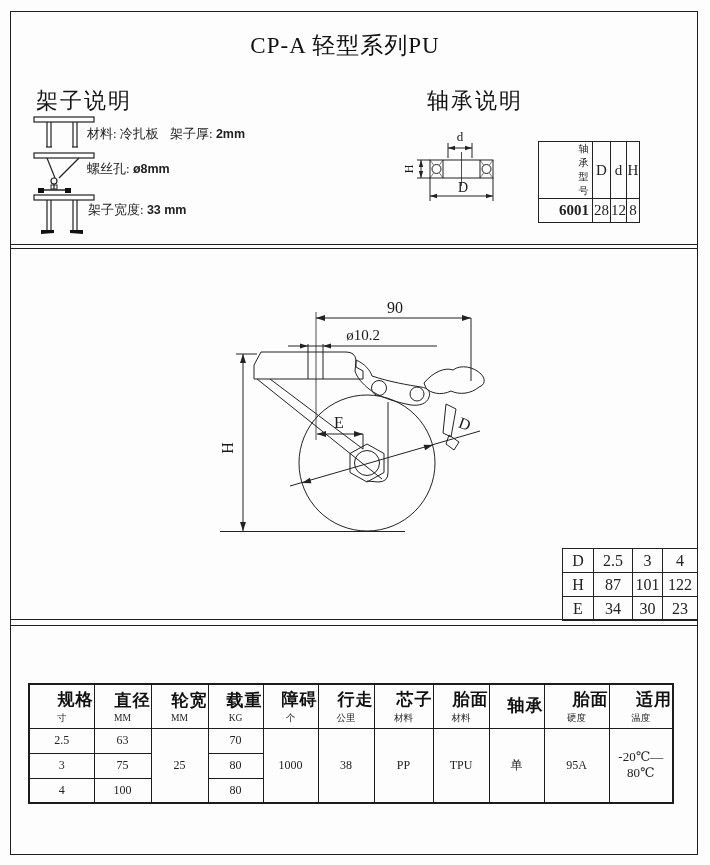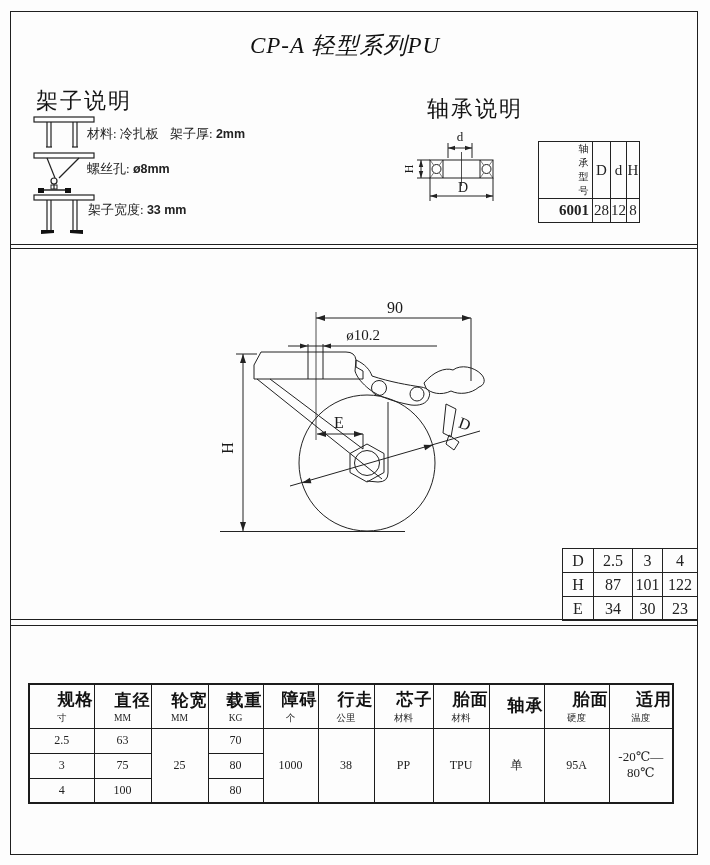--- a/index.html
+++ b/index.html
@@ -1,21 +1,21 @@
 <!DOCTYPE html>
 <html><head>
 <meta charset="utf-8">
 <style>
   * { margin:0; padding:0; box-sizing:border-box; }
   body { background:#ffffff; font-family:"Liberation Serif","DejaVu Serif",serif; color:#1a1a1a; }
   .page { position:relative; width:710px; height:865px; background:#fdfdfd; overflow:hidden; }
   .outer-border { position:absolute; left:10px; top:11px; width:688px; height:844px; border:1.5px solid #1f1f1f; }
   .divider { position:absolute; left:10px; width:688px; height:1px; background:#1f1f1f; }
   .abs { position:absolute; }
-  .title { position:absolute; top:30px; left:0; right:20px; text-align:center; font-size:23px; letter-spacing:1px; color:#111;font-style:italic; }
+  .title { position:absolute; top:30px; left:0; right:20px; text-align:center; font-size:23px; letter-spacing:1px; color:#111; }
   .section-heading { position:absolute; font-size:22px; letter-spacing:2px; color:#141414; }
   .frame-label { position:absolute; font-size:13px; color:#222; white-space:nowrap; }
   .frame-label .val { font-family:"Liberation Sans","DejaVu Sans",sans-serif; font-weight:bold; font-size:12.5px; }
   table { border-collapse:collapse; }
   
   .bearing-table { position:absolute; left:538px; top:141px; }
   .bearing-table td { border:1px solid #222; text-align:center; vertical-align:middle; color:#222; }
   .bearing-table { border:1.5px solid #222; }
   .bearing-table .model-h { width:54px; height:22px; font-size:10px;padding-left:36px; }
   .bearing-table .dim-h { font-size:15px; }
@@ -95,21 +95,21 @@
         <line x1="44" y1="8" x2="44" y2="38"></line>
     </g>
     <polygon points="8,38 21,38 21,41 8,42" fill="#111"></polygon>
     <polygon points="37,38 50,38 50,42 37,41" fill="#111"></polygon>
   </svg>
   <div class="frame-label" style="left:88px; top:201px;">
     <span>架子宽度:</span>
     <span class="val">33 mm</span>
   </div>
 
-  <div class="section-heading" style="left:427px; top:86px;margin-top:8px;">轴承说明</div>
+  <div class="section-heading" style="left:427px; top:86px;">轴承说明</div>
 
   <svg class="abs" style="left:405px; top:125px;" width="120" height="90" viewBox="0 0 120 90">
     <g stroke="#222" fill="none" stroke-width="1">
       <rect x="25" y="35" width="63" height="18"></rect>
       <line x1="38" y1="35" x2="38" y2="53"></line>
       <line x1="75" y1="35" x2="75" y2="53"></line>
       <g stroke-width="0.6">
         <line x1="25" y1="35" x2="38" y2="53"></line>
           <line x1="38" y1="35" x2="25" y2="53"></line>
         <line x1="75" y1="35" x2="88" y2="53"></line>

